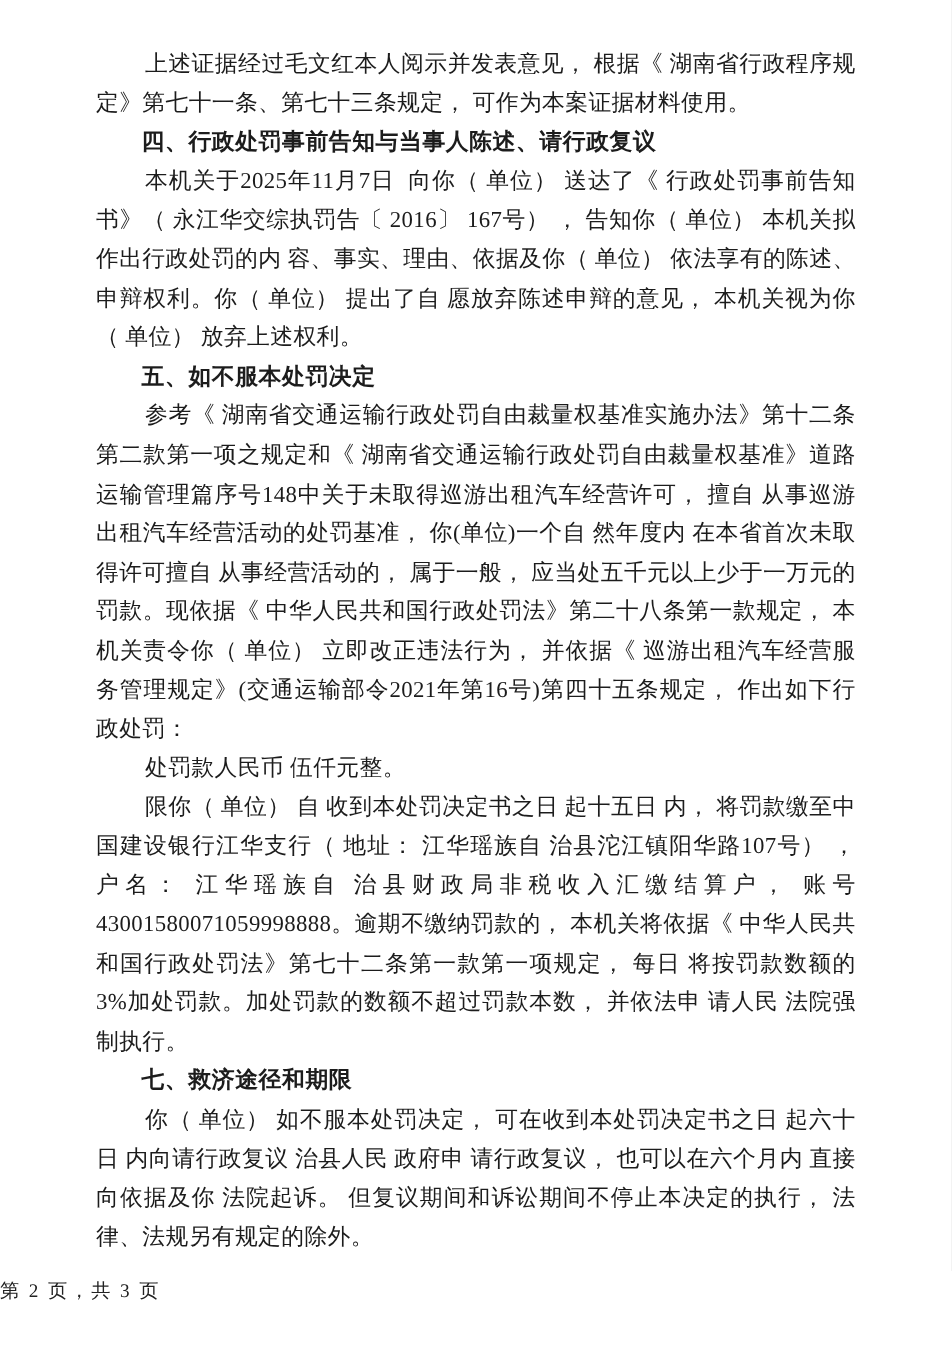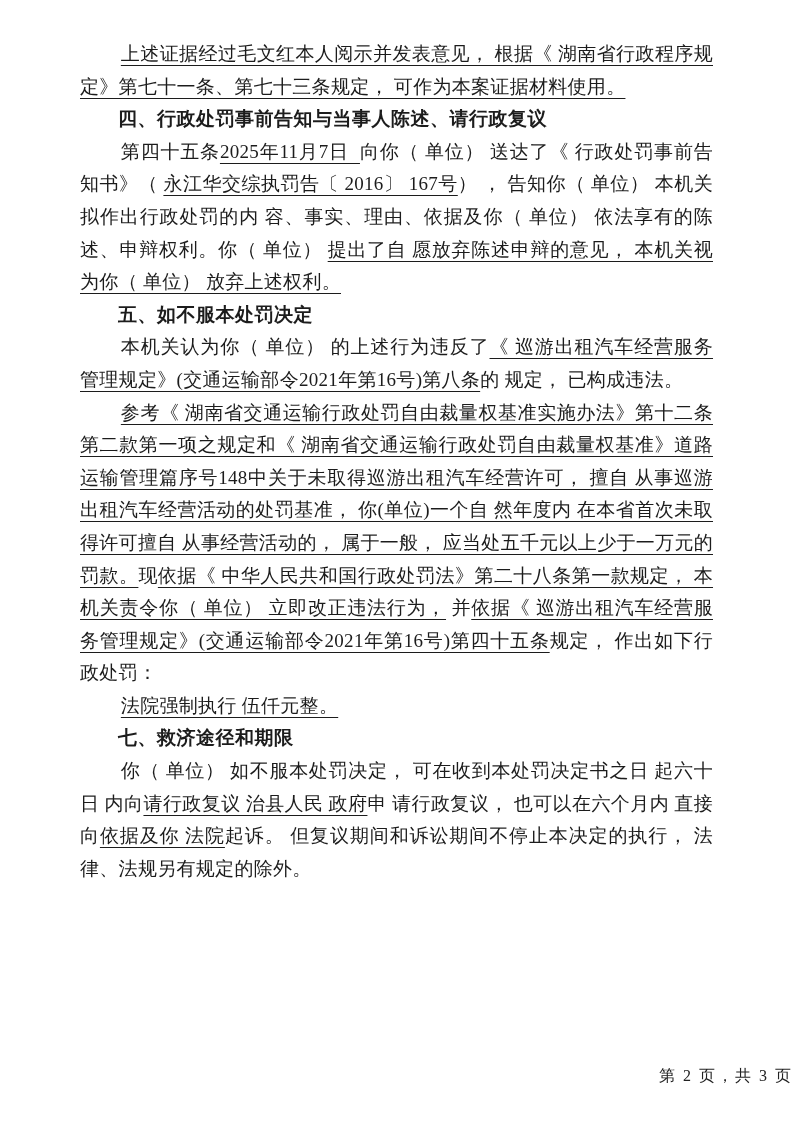--- a/index.html
+++ b/index.html
@@ -32,44 +32,43 @@
     text-indent: 2.15em;
   }
   .heading {
     margin: 0;
     text-indent: 2em;
     font-weight: bold;
     font-family: "Liberation Sans", "DejaVu Sans", sans-serif;
     letter-spacing: 0.5px;
   }
   .u {
-    text-decoration: underline;
     text-underline-offset: 5px;
     text-decoration-thickness: 1.3px;
   }
   .footer {
     position: absolute;
     left: 0;
     top: 1066px;
     width: 100%;
-    text-align: right;
+    text-align: left;
     font-size: 16px;
     letter-spacing: 2px;
     color: #222222;
   }
 </style>
 </head>
 <body>
 
 <div class="page">
   <div class="doc-body">
       <p class="para"><span class="u">上述证据经过毛文红本人阅示并发表意见， 根据《 湖南省行政程序规定》第七十一条、第七十三条规定， 可作为本案证据材料使用。</span></p>
       <div class="heading">四、行政处罚事前告知与当事人陈述、请行政复议</div>
-      <p class="para"><span class="">第四十五条</span><span class="u">2025年11月7日&nbsp;&nbsp;</span><span class="">向你（ 单位） 送达了《 行政处罚事前告知书》（ </span><span class="u">永江华交综执罚告〔 2016〕 167号</span><span class="">） ， 告知你（ 单位） 本机关拟作出行政处罚的内 容、事实、理由、依据及你（ 单位） 依法享有的陈述、申辩权利。你（ 单位） </span><span class="u">提出了自 愿放弃陈述申辩的意见， 本机关视为你（ 单位） 放弃上述权利。</span></p>
+      <p class="para"><span class="">本机关于</span><span class="u">2025年11月7日&nbsp;&nbsp;</span><span class="">向你（ 单位） 送达了《 行政处罚事前告知书》（ </span><span class="u">永江华交综执罚告〔 2016〕 167号</span><span class="">） ， 告知你（ 单位） 本机关拟作出行政处罚的内 容、事实、理由、依据及你（ 单位） 依法享有的陈述、申辩权利。你（ 单位） </span><span class="u">提出了自 愿放弃陈述申辩的意见， 本机关视为你（ 单位） 放弃上述权利。</span></p>
       <div class="heading">五、如不服本处罚决定</div>
-      <p class="para"><span class="">本机关认为你（ 单位） 的上述行为违反了</span><span class="u">《 巡游出租汽车经营服务管理规定》(交通运输部令2021年第16号)第八条</span><span class="">的 规定， 已构成违法。</span></p>
       <p class="para"><span class="u">参考《 湖南省交通运输行政处罚自由裁量权基准实施办法》第十二条第二款第一项之规定和《 湖南省交通运输行政处罚自由裁量权基准》道路运输管理篇序号148中关于未取得巡游出租汽车经营许可， 擅自 从事巡游出租汽车经营活动的处罚基准， 你(单位)一个自 然年度内 在本省首次未取得许可擅自 从事经营活动的， 属于一般， 应当处五千元以上少于一万元的罚款。</span><span class="">现</span><span class="u">依据《 中华人民共和国行政处罚法》第二十八条第一款规定， 本机关责令你（ 单位） 立即改正违法行为，</span><span class=""> 并</span><span class="u">依据《 巡游出租汽车经营服务管理规定》(交通运输部令2021年第16号)第四十五条</span><span class="">规定， 作出如下行政处罚：</span></p>
-      <p class="para"><span class="u">法院强制执行 伍仟元整。</span></p>
+      <p class="para"><span class="u">处罚款人民币 伍仟元整。</span></p>
+      <p class="para"><span class="u">限你（ 单位） 自 收到本处罚决定书之日 起十五日 内， 将罚款缴至中国建设银行江华支行（ 地址： 江华瑶族自 治县沱江镇阳华路107号） ， 户名： 江华瑶族自 治县财政局非税收入汇缴结算户， 账号43001580071059998888。逾期不缴纳罚款的， 本机关将依据《 中华人民共和国行政处罚法》第七十二条第一款第一项规定， 每日 将按罚款数额的3%加处罚款。加处罚款的数额不超过罚款本数， 并依法申 请人民 法院强制执行。</span></p>
       <div class="heading">七、救济途径和期限</div>
       <p class="para"><span class="">你（ 单位） 如不服本处罚决定， 可在收到本处罚决定书之日 起六十日 内向</span><span class="u">请行政复议 治县人民 政府</span><span class="">申 请行政复议， 也可以在六个月内 直接向</span><span class="u">依据及你 法院</span><span class="">起诉。 但复议期间和诉讼期间不停止本决定的执行， 法律、法规另有规定的除外。</span></p>
     </div>
   <div class="footer">第 2 页，共 3 页</div>
 </div>
 
 </body></html>

